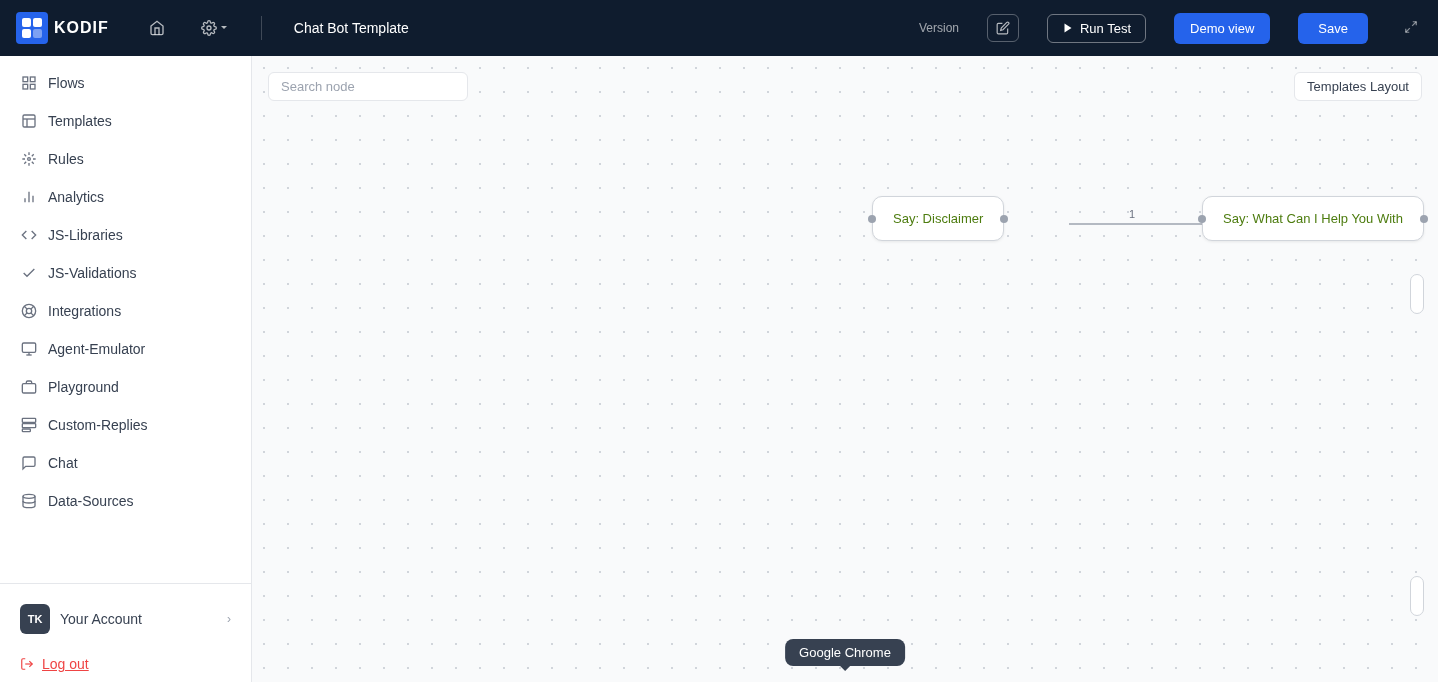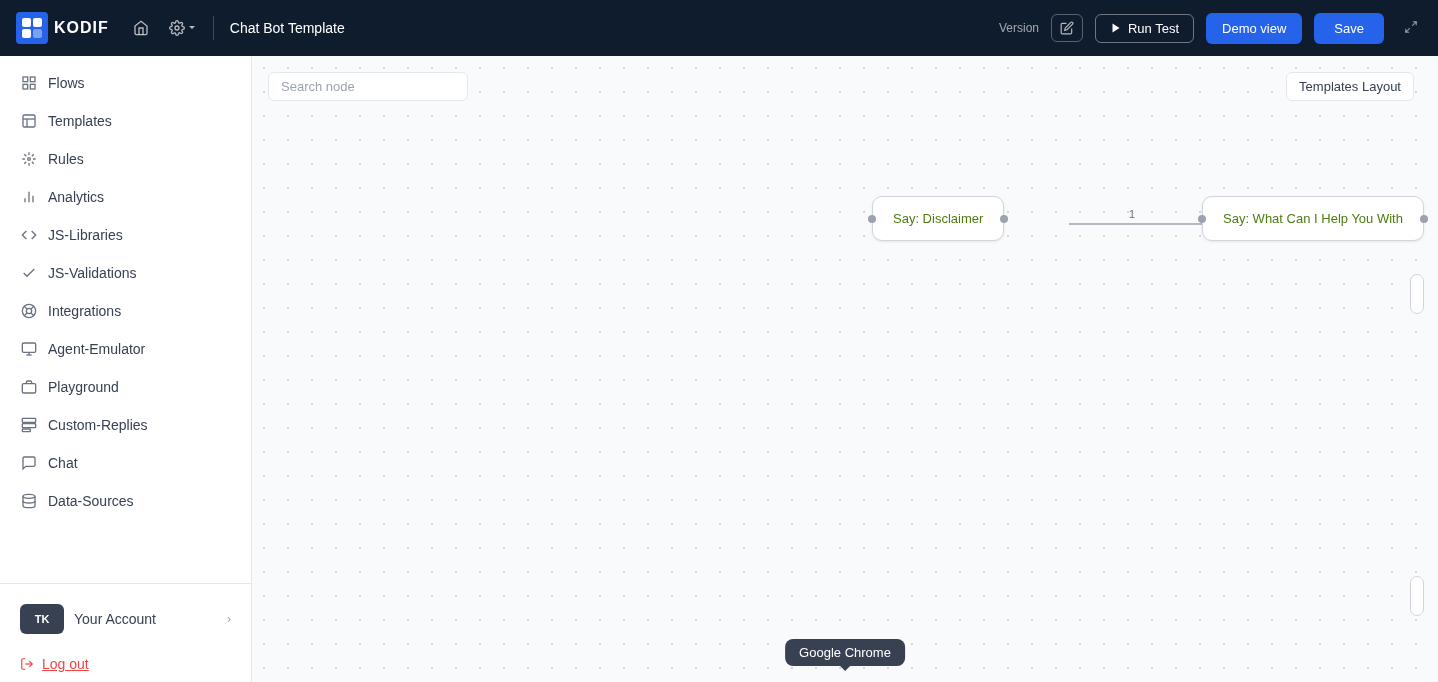--- a/index.html
+++ b/index.html
@@ -5,21 +5,21 @@
     * { box-sizing: border-box; margin: 0; padding: 0; }
     body { font-family: -apple-system, BlinkMacSystemFont, 'Segoe UI', sans-serif; display: flex; flex-direction: column; height: 682px; width: 1438px; overflow: hidden; background: #fff; }
 
     
     .topbar {
       height: 56px;
       background: #0f1c2e;
       display: flex;
       align-items: center;
       padding: 0 16px;
-      gap: 12px;
+      gap: 28px;
       flex-shrink: 0;
     }
     .topbar-logo { display: flex; align-items: center; gap: 6px; margin-right: 8px; }
     .logo-icon { width: 32px; height: 32px; background: #2563eb; border-radius: 4px; display: flex; align-items: center; justify-content: center; color: white; font-weight: 900; font-size: 12px; letter-spacing: -1px; }
     .logo-text { color: white; font-weight: 700; font-size: 16px; letter-spacing: 1px; }
     .topbar-divider { width: 1px; height: 24px; background: rgba(255,255,255,0.2); }
     .topbar-home-btn { color: rgba(255,255,255,0.7); background: none; border: none; cursor: pointer; padding: 4px; display: flex; align-items: center; }
     .topbar-settings-btn { color: rgba(255,255,255,0.7); background: none; border: none; cursor: pointer; padding: 4px; display: flex; align-items: center; gap: 2px; }
     .topbar-title { color: white; font-size: 14px; margin-left: 4px; }
     .topbar-spacer { flex: 1; }
@@ -67,21 +67,21 @@
       padding: 8px 0 0 0;
     }
     .account-item {
       display: flex;
       align-items: center;
       gap: 10px;
       padding: 12px 20px;
       cursor: pointer;
     }
     .account-avatar {
-      width: 44px; height: 30px;
+      width: 30px; height: 30px;
       background: #374151;
       border-radius: 6px;
       color: white;
       display: flex; align-items: center; justify-content: center;
       font-size: 11px; font-weight: 700;
       flex-shrink: 0;
     }
     .account-label { font-size: 14px; color: #374151; flex: 1; }
     .chevron-right { color: #9ca3af; font-size: 12px; }
     .logout-btn {
@@ -105,21 +105,21 @@
       background: #f9fafb;
       background-image: radial-gradient(circle, #d1d5db 1px, transparent 1px);
       background-size: 24px 24px;
       position: relative;
       overflow: hidden;
     }
     .canvas-toolbar {
       position: absolute;
       top: 16px;
       left: 16px;
-      right: 24px;
+      right: 16px;
       display: flex;
       align-items: center;
       justify-content: space-between;
       z-index: 10;
     }
     .search-node-input {
       background: white;
       border: 1px solid #e5e7eb;
       border-radius: 6px;
       padding: 6px 12px;

